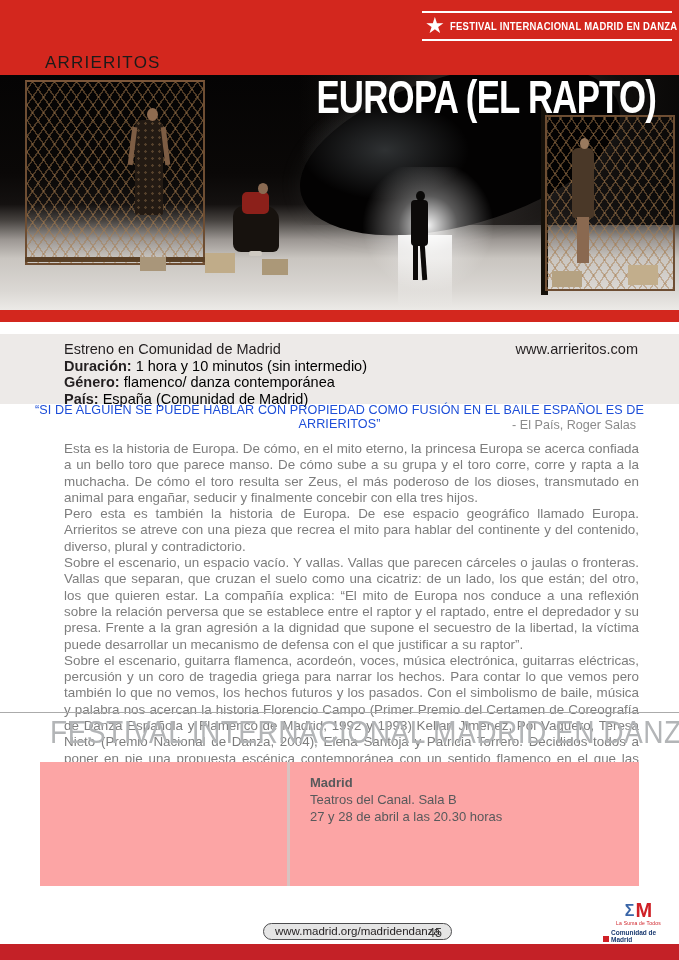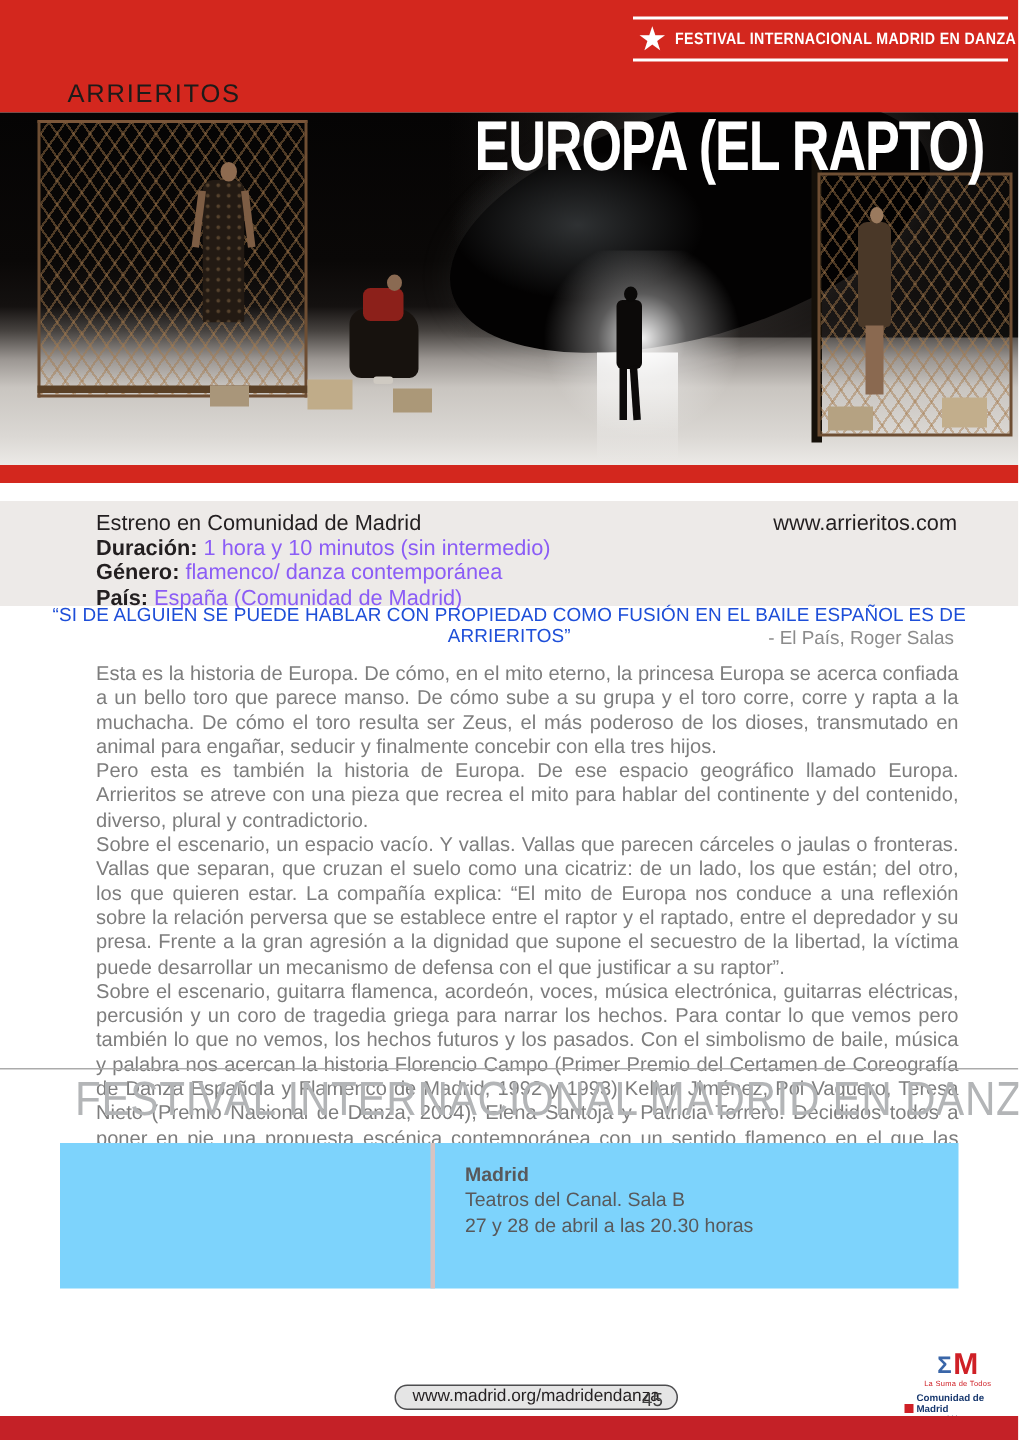--- a/index.html
+++ b/index.html
@@ -66,42 +66,42 @@
     letter-spacing:-1px; white-space:nowrap; transform:scaleX(.74); transform-origin:right center; }
 
   
   .red-mid { position:absolute; left:0; top:310px; width:679px; height:12px; background:#d3271e; }
 
   
   .info-band { position:absolute; left:0; top:322px; width:679px; height:70px; background:#edeae8;margin-top:12px; }
   .info-left { position:absolute; left:64px; top:7px; font-size:14.5px; color:#231f20; line-height:16.5px; }
   .info-premiere { color:#231f20; }
   .info-row b { color:#231f20; font-weight:bold; }
-  .info-row span.val { color:#8b5cf6;text-align:center; }
+  .info-row span.val { color:#000000;text-align:center; }
   .info-site { position:absolute; right:41px; top:7px; font-size:14.5px; color:#231f20; text-decoration:none; }
 
   
   .quote { position:absolute; left:0; top:403px; width:679px; text-align:center;
     font-size:12.6px; color:#1d4ed8; letter-spacing:.1px; }
   .quote-attr { position:absolute; left:0; top:418px; width:679px; text-align:right;
     padding-right:43px; font-size:12.6px; color:#8b8b8b; }
 
   
   .body-text { position:absolute; left:64px; top:441px; width:575px; text-align:justify;
     font-size:13.4px; line-height:16.3px; color:#7d7d7d; }
   .body-text p { margin:0; }
   .premiere-note .it { font-style:italic; }
 
   
   .section-divider { position:absolute; left:0; top:712px; width:679px; height:1px; background:#ababab; }
   .festival-heading { position:absolute; left:50px; top:714px; font-size:32px; color:#b3b5b7;
     white-space:nowrap; transform:scaleX(.88); transform-origin:left center; letter-spacing:0.5px; }
   .where-bar { position:absolute; left:37px; top:744px; width:602px; height:17px; background:#000;
     color:#fff; font-size:12.5px; line-height:17px; padding-left:20px; }
-  .venues-panel { position:absolute; left:40px; top:762px; width:599px; height:97px; background:#7dd3fc; display:flex; }
+  .venues-panel { position:absolute; left:40px; top:762px; width:599px; height:124px; background:#fca5a5; display:flex; }
   .venue-col-empty { width:247px; }
   .venue-divider { width:3px; background:#d8c3c1; }
   .venue-col { flex:1; padding:12px 0 0 20px; color:#58595b; font-size:13px; line-height:17px; }
   .venue-city { font-weight:bold; }
 
   
   .footer-url { position:absolute; left:263px; top:923px; border:1.5px solid #4d4d4f; border-radius:9px;
     padding:1px 11px 2px 11px; font-size:11.5px; color:#231f20; text-decoration:none; background:#e5e5e5; }
   .page-number { position:absolute; left:428px; top:926px; font-size:12.5px; color:#404040; }
   .cm-logo { position:absolute; left:601px; top:899px; width:75px; }

